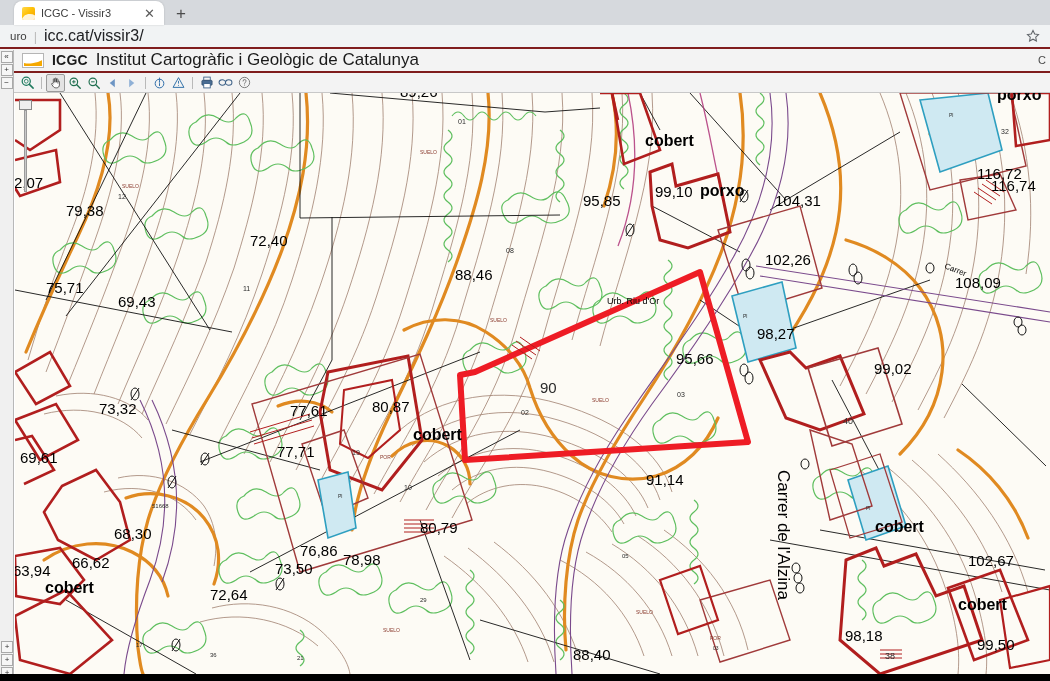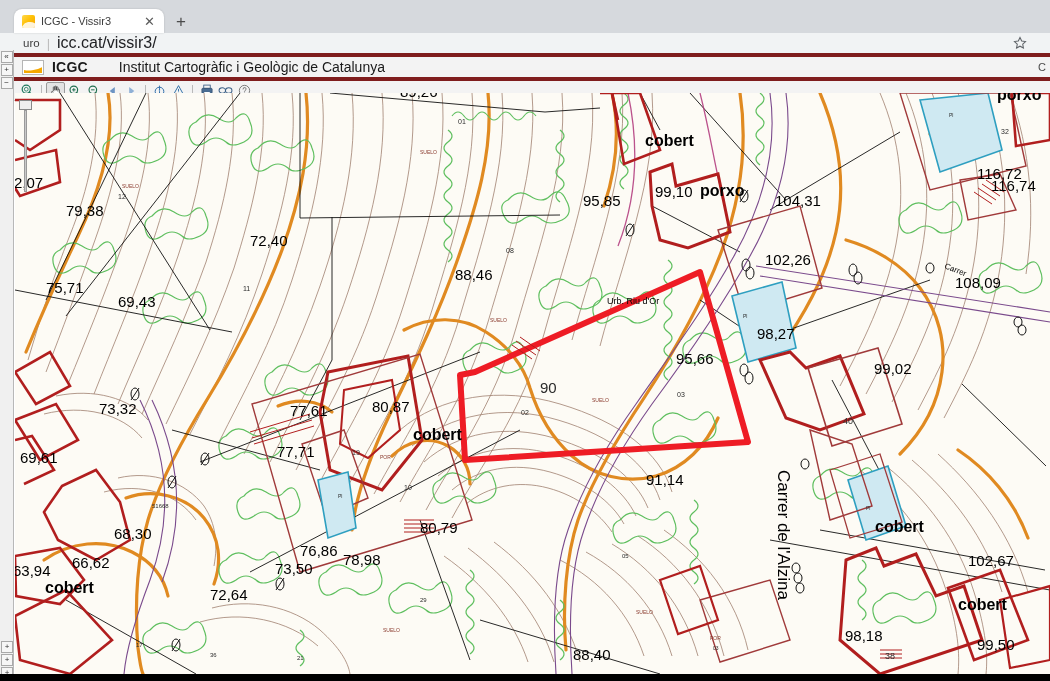--- a/index.html
+++ b/index.html
@@ -1,51 +1,51 @@
 <!DOCTYPE html>
 <html><head>
 <meta charset="utf-8">
 <style>
   * { box-sizing: border-box; margin:0; padding:0; }
   html,body { width:1050px; height:681px; overflow:hidden; background:#fff;
     font-family:"Liberation Sans", sans-serif; }
 
   
   #browser-chrome { width:1050px; }
-  #tabstrip { height:33px; background:#d6d9dd; display:flex; align-items:flex-end;
+  #tabstrip { height:25px; background:#d6d9dd; display:flex; align-items:flex-end;
      padding-left:14px; position:relative; }
   #tab-active { height:24px; min-width:150px; background:#fff; border-radius:8px 8px 0 0;
      display:flex; align-items:center; padding:0 6px 0 8px; gap:6px;
      box-shadow:0 0 2px rgba(0,0,0,.18); }
   #tab-favicon { width:13px; height:13px; border-radius:2px; flex:none;
      background:linear-gradient(135deg,#ffd84d 0%,#ffc107 45%,#f3a000 100%); position:relative; overflow:hidden;}
   #tab-favicon:after{content:"";position:absolute;left:-2px;bottom:-3px;width:18px;height:9px;
      background:#fff;border-radius:50% 50% 0 0 / 100% 100% 0 0;transform:rotate(-12deg);opacity:.85;}
   #tab-title { font-size:11px; color:#3c3c3c; white-space:nowrap; flex:1; }
   #tab-close { font-size:13px; color:#5a5a5a; line-height:1; padding:0 3px; cursor:default; }
   #tab-new { font-size:17px; color:#4b4b4b; line-height:1; margin-left:12px; margin-bottom:3px; }
 
   #urlbar-row { height:24px; background:#f1f3f4; display:flex; align-items:center;
-     border-bottom:4px solid #7f1d1d; padding:0 23px; }
+     border-bottom:2px solid #7f1d1d; padding:0 10px; }
   #url-left-frag { font-size:11.5px; color:#3c3c3c; }
   #url-sep { color:#bdbdbd; margin:0 7px; font-size:13px; }
   #url-text { font-size:16px; color:#202124; }
   #url-spacer { flex:1; }
   .chrome-star { width:14px;height:14px; position:relative; }
   .chrome-star svg{display:block;}
 
   
-  #app-header { height:24px; background:#f3f3f3; border-bottom:4px solid #7f1d1d;
+  #app-header { height:24px; background:#f3f3f3; border-bottom:2px solid #7f1d1d;
      display:flex; align-items:center; padding-left:22px; gap:8px; position:relative;}
   #icgc-logo { width:22px;height:15px;border:1px solid #b5b5b5;background:#fff;position:relative;overflow:hidden;flex:none;}
   #icgc-logo:before{content:"";position:absolute;inset:1px;background:#f5a800;}
   #icgc-logo:after{content:"";position:absolute;left:-3px;top:-4px;width:28px;height:13px;background:#fff;
      border-radius:0 0 60% 40%;transform:rotate(-8deg);}
   #icgc-name{font-size:14px;font-weight:bold;color:#1a1a1a;letter-spacing:.2px;}
-  #icgc-sub{font-size:14px;color:#1a1a1a;margin-left:23px;}
+  #icgc-sub{font-size:17px;color:#1a1a1a;}
   #header-right-c{position:absolute;right:4px;font-size:11px;color:#4a4a4a;}
 
   
   #app-toolbar{height:20px;background:#f3f3f3;border-bottom:1px solid #c8c8c8;
      display:flex;align-items:center;padding-left:18px;gap:0;}
   .tb{width:19px;height:18px;display:flex;align-items:center;justify-content:center;flex:none;}
   .tb svg{display:block;}
   .tb.pressed{border:1px solid #9a9a9a;background:#e3e3e3;border-radius:2px;}
   .tb-sep{width:1px;height:12px;background:#b9b9b9;margin:0 4px;flex:none;}
 

